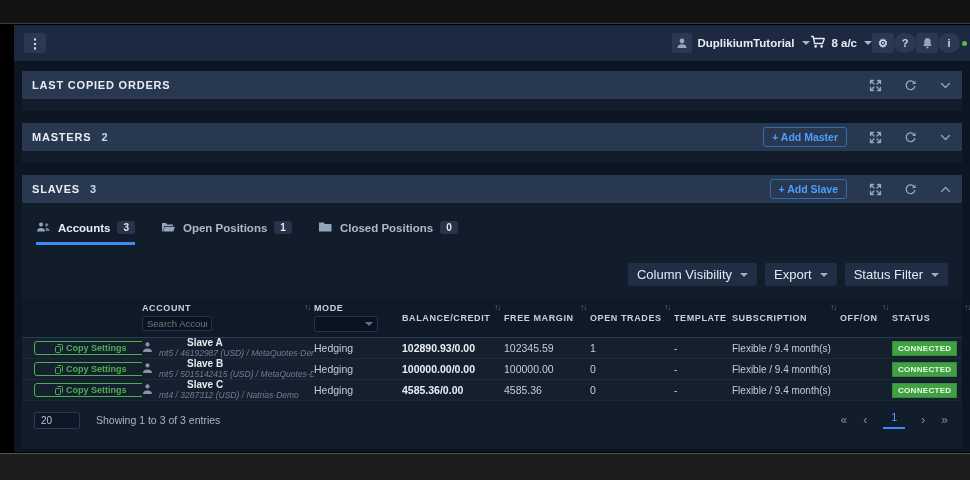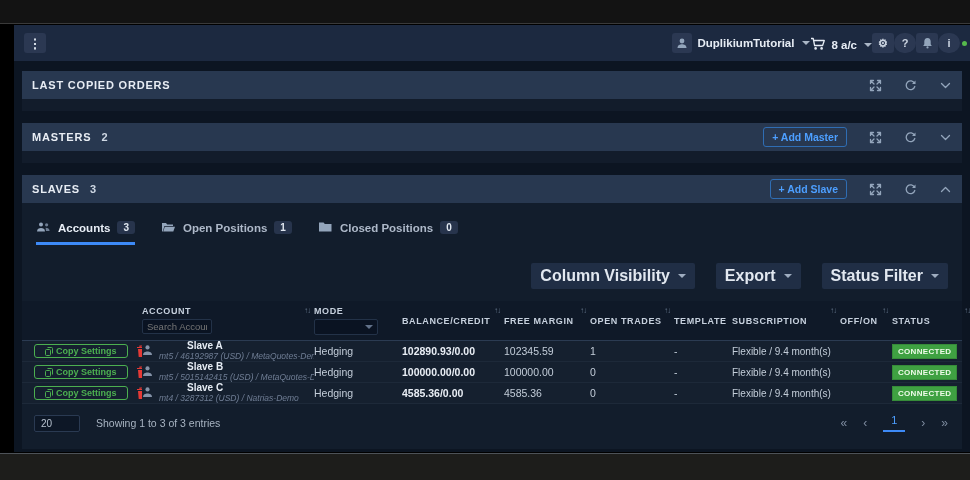--- a/index.html
+++ b/index.html
@@ -10,21 +10,21 @@
   .top-strip { position:absolute; top:0; left:0; width:970px; height:24px; background:#131313; border-bottom:1px solid #3a3a3a; }
   .bottom-strip { position:absolute; bottom:0; left:0; width:970px; height:27px; background:#1d1d1b; border-top:1px solid #4d5258; }
 
   
   .app { position:absolute; top:25px; left:14px; right:0; bottom:28px; background:#0c1522; overflow:hidden; }
 
   
   .navbar { height:36px; background:#1c2940; display:flex; align-items:center; padding:0 10px; }
   .chip { background:#2b3852; border-radius:3px; color:#dfe6ef; display:inline-flex; align-items:center; justify-content:center; }
   .kebab-chip { width:22px; height:20px; font-size:13px; font-weight:bold; letter-spacing:0; }
-  .nav-right { margin-left:auto; display:flex; align-items:flex-end; }
+  .nav-right { margin-left:auto; display:flex; align-items:center; }
   .user-box { display:flex; align-items:center; gap:6px; color:#e6ecf4; font-size:11.5px; font-weight:bold; cursor:pointer; }
   .user-chip { width:20px; height:20px; }
   .cart-box { display:flex; align-items:center; gap:5px; color:#e6ecf4; font-size:11.5px; font-weight:bold; }
   .icon-chip { position:relative; width:22px; height:20px; font-size:11px; font-weight:bold; color:#cdd6e2; }
   .icon-chip .dot { position:absolute; right:-7px; top:8px; width:5px; height:5px; border-radius:50%; background:#56b94c; }
   .q-round { border-radius:10px; }
   .caret-down { width:0; height:0; border-left:4px solid transparent; border-right:4px solid transparent; border-top:4px solid #aab6c6; display:inline-block; margin-left:2px; }
 
   
   .panel { margin:0 8px; }
@@ -44,38 +44,38 @@
 
   
   .tabs { display:flex; gap:26px; padding:18px 0 0 14px; }
   .tab { display:flex; align-items:center; gap:7px; padding-bottom:8px; cursor:pointer; color:#aeb9c9; font-size:11.5px; font-weight:bold; border-bottom:3px solid transparent; }
   .tab.active { color:#e8eef6; border-bottom-color:#3d8af7; }
   .tab-badge { background:#27344c; color:#dfe6ef; font-size:10px; font-weight:bold; border-radius:3px; padding:1px 6px; }
   .tab .ticon { width:15px; height:13px; }
 
   
   .toolbar { display:flex; justify-content:flex-end; gap:8px; padding:18px 14px 0 0; }
-  .tool-btn { background:#202e45; border:none; border-radius:2px; color:#e2e8f0; font-size:16px; font-weight:bold; padding:4px 9px; display:inline-flex; align-items:center; gap:6px; cursor:pointer;margin-left:13px; }
+  .tool-btn { background:#202e45; border:none; border-radius:2px; color:#e2e8f0; font-size:13px; font-weight:normal; padding:4px 9px; display:inline-flex; align-items:center; gap:6px; cursor:pointer; }
   .tool-btn .caret-down { border-top-color:#9fadc0; }
 
   
   .tbl { margin-top:12px; }
   .tbl-grid { display:grid; grid-template-columns:108px 172px 88px 102px 86px 84px 58px 108px 52px 82px; padding-left:12px; }
   .tbl-head { background:#0f1928; border-bottom:1px solid #2b3b52; padding-top:5px; padding-bottom:5px; }
   .th { position:relative; color:#c7d1de; font-size:9px; font-weight:bold; letter-spacing:0.6px; display:flex; flex-direction:column; justify-content:center; gap:3px; padding-right:6px; }
   .th .sort { position:absolute; top:0; right:4px; font-size:8px; color:#5f6f85; letter-spacing:-1px; }
   .th-top { justify-content:flex-start; }
   .search-input { width:70px; height:15px; background:#0a1322; border:1px solid #233248; border-radius:2px; color:#9aa7ba; font-size:9.5px; padding:0 4px; font-family:"Liberation Sans", sans-serif; }
   .mode-select { width:64px; height:16px; background:#0a1322; border:1px solid #233248; border-radius:2px; display:flex; align-items:center; justify-content:flex-end; padding-right:4px; cursor:pointer; }
   .mode-select .caret-down { border-top-color:#62728a; }
 
   .row { height:21px; align-items:center; border-bottom:1px solid #1d2939; background:#15202f; }
   .cell { color:#c3cdd9; font-size:10.5px; overflow:hidden; white-space:nowrap; }
   .cell-actions { display:flex; align-items:center; gap:8px; }
-  .copy-btn { border:1px solid #4caf50; border-radius:3px; background:transparent; color:#4caf50; font-size:9px; font-weight:bold; padding:1px 10px; display:inline-flex; align-items:center; gap:3px; cursor:pointer; white-space:nowrap; }
+  .copy-btn { border:1px solid #4caf50; border-radius:3px; background:transparent; color:#4caf50; font-size:9px; font-weight:bold; padding:1px 20px; display:inline-flex; align-items:center; gap:3px; cursor:pointer; white-space:nowrap; }
   .trash { width:12px; height:13px; cursor:pointer; }
   .cell-account { display:flex; align-items:center; gap:6px; }
   .acct-name { color:#e6ecf4; font-size:10px; font-weight:bold; line-height:10px;margin-left:28px; }
   .acct-sub { color:#6f7d94; font-size:8.5px; font-style:italic; line-height:9px; margin-top:1px; }
   .cell-balance { color:#e9eef5; font-weight:bold; }
   .toggle { width:27px; height:13px; border-radius:7px; background:#3d7ee0; position:relative; cursor:pointer; }
   .status-badge { display:inline-block; background:#3fa142; border:1px solid #368b39; color:#eefbe9; font-size:8px; font-weight:bold; letter-spacing:0.3px; padding:2px 5px; border-radius:0; }
 
   
   .tbl-footer { display:flex; align-items:center; padding:10px 14px 0 12px; }

